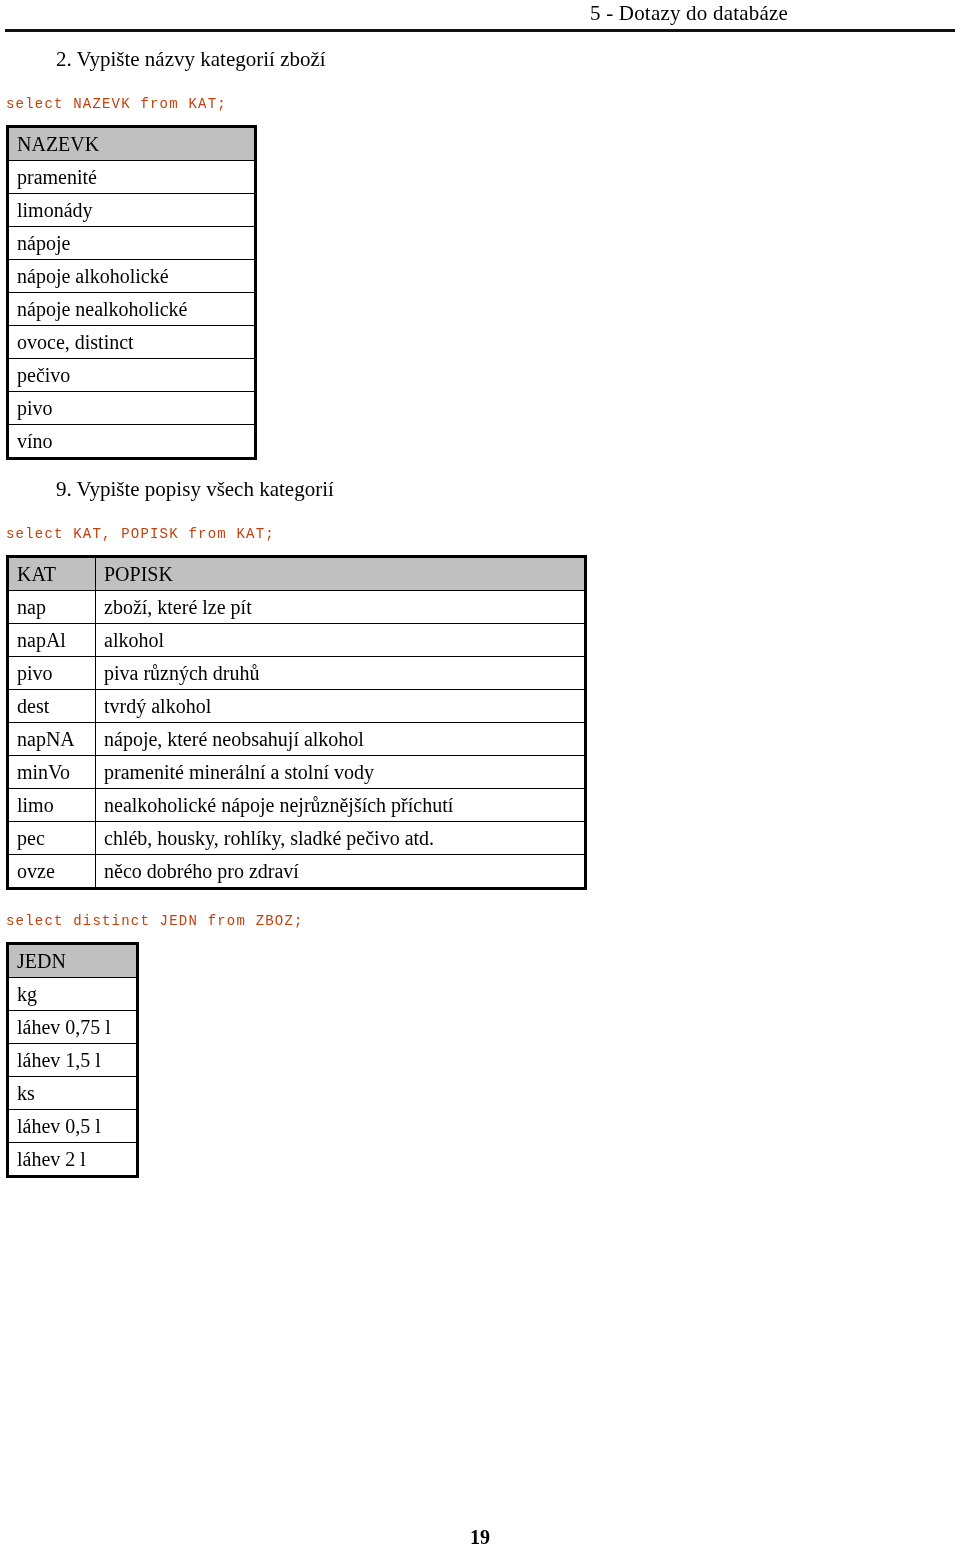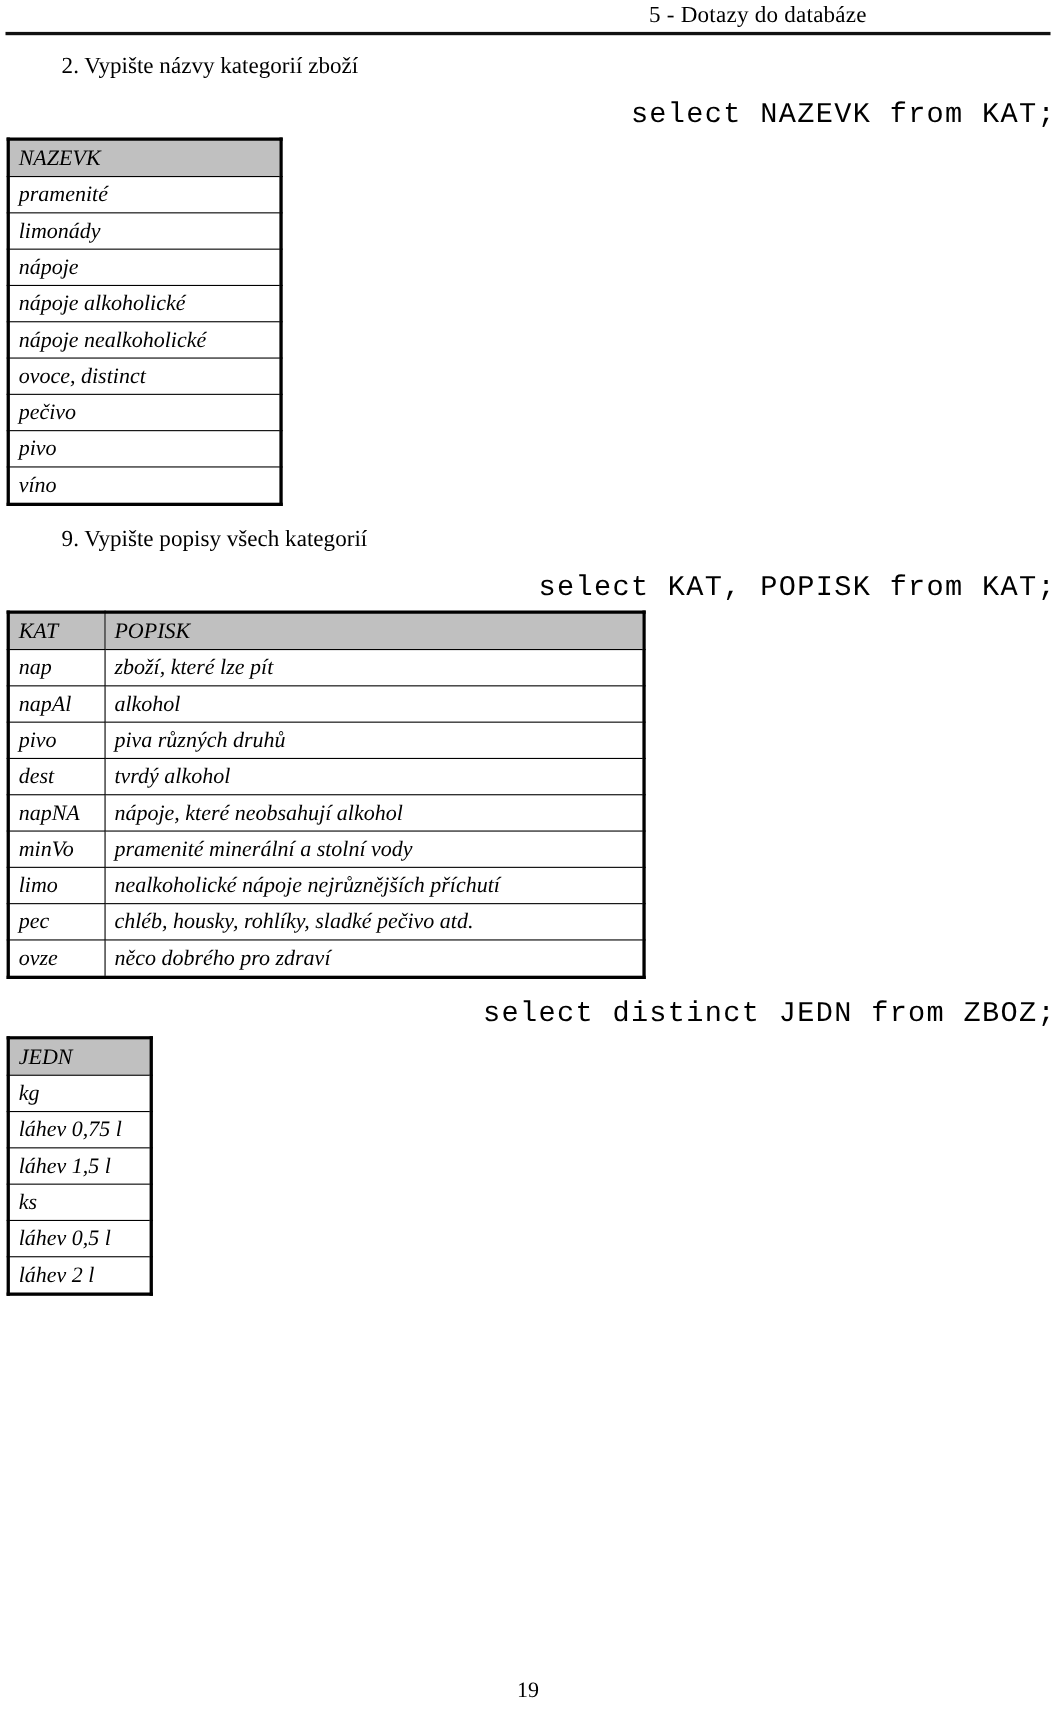--- a/index.html
+++ b/index.html
@@ -56,39 +56,37 @@
     padding-left: 56px;
     margin: 16px 0 0 0;
     white-space: nowrap;
   }
   .task-heading.wide {
     padding-left: 56px;
   }
 
   .sql {
     font-family: "Liberation Mono", "DejaVu Sans Mono", monospace;
-    font-size: 26px;
+    font-size: 14px;
     line-height: 26px;
-    color: #000000;
+    color: #c2410c;
     letter-spacing: 1.2px;
     margin: 18px 0 8px 0;
     padding-left: 6px;
     white-space: pre;
-    text-align: right;
   }
 
   
   table.result {
     border-collapse: collapse;
     margin-left: 6px;
     margin-top: 6px;
     border: 3px solid #000000;
     table-layout: fixed;
     background: #ffffff;
-    font-style: italic;
   }
   table.result td,
   table.result th {
     border: 1px solid #000000;
     font-size: 20px;
     line-height: 24px;
     height: 28px;
     padding: 2px 0 2px 8px;
     text-align: left;
     font-weight: normal;
@@ -113,20 +111,21 @@
 
   
   .page-number {
     position: absolute;
     bottom: 18px;
     left: 0;
     width: 960px;
     text-align: center;
     font-size: 20px;
     line-height: 24px;
+    font-weight: bold;
   }
 </style>
 </head>
 <body>
 
 <div class="page-header">
   <div class="page-header-title">5 - Dotazy do databáze</div>
   <div class="page-header-rule"></div>
 </div>
 

